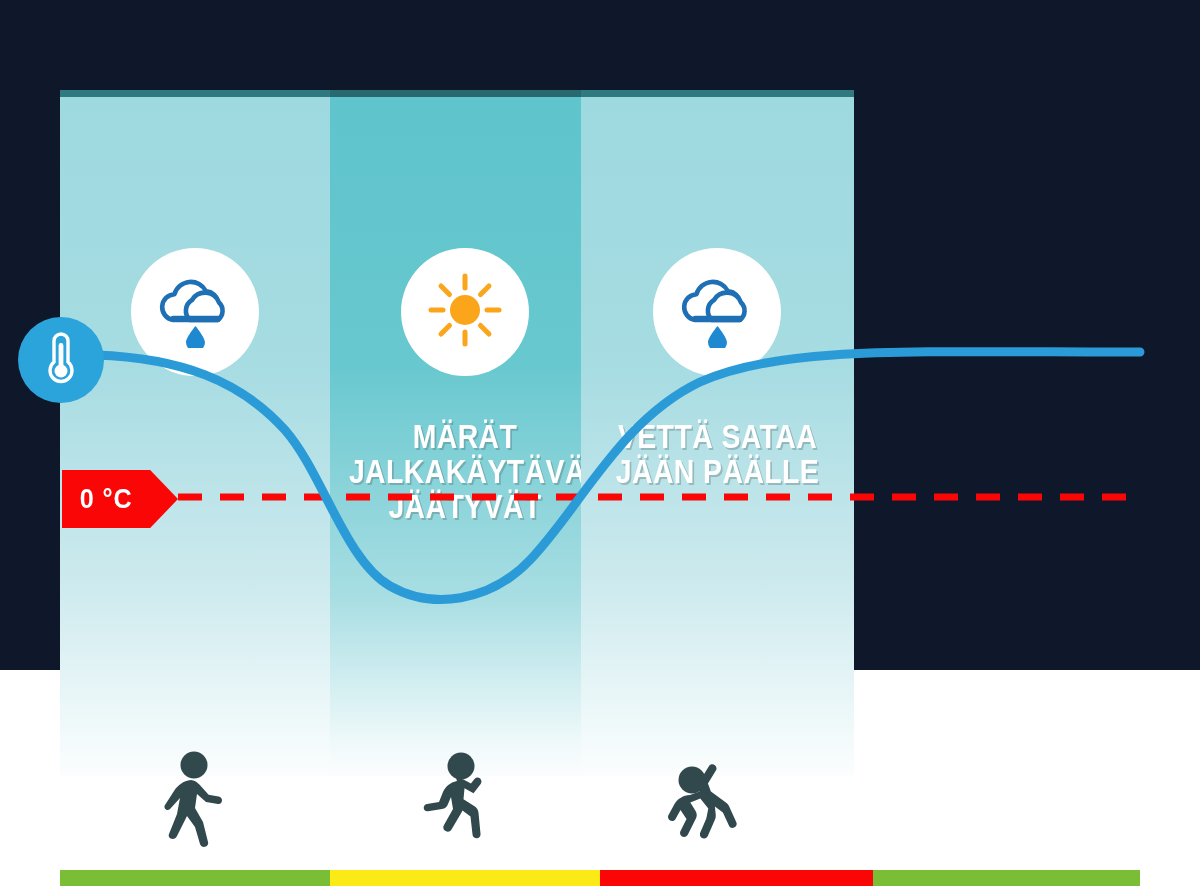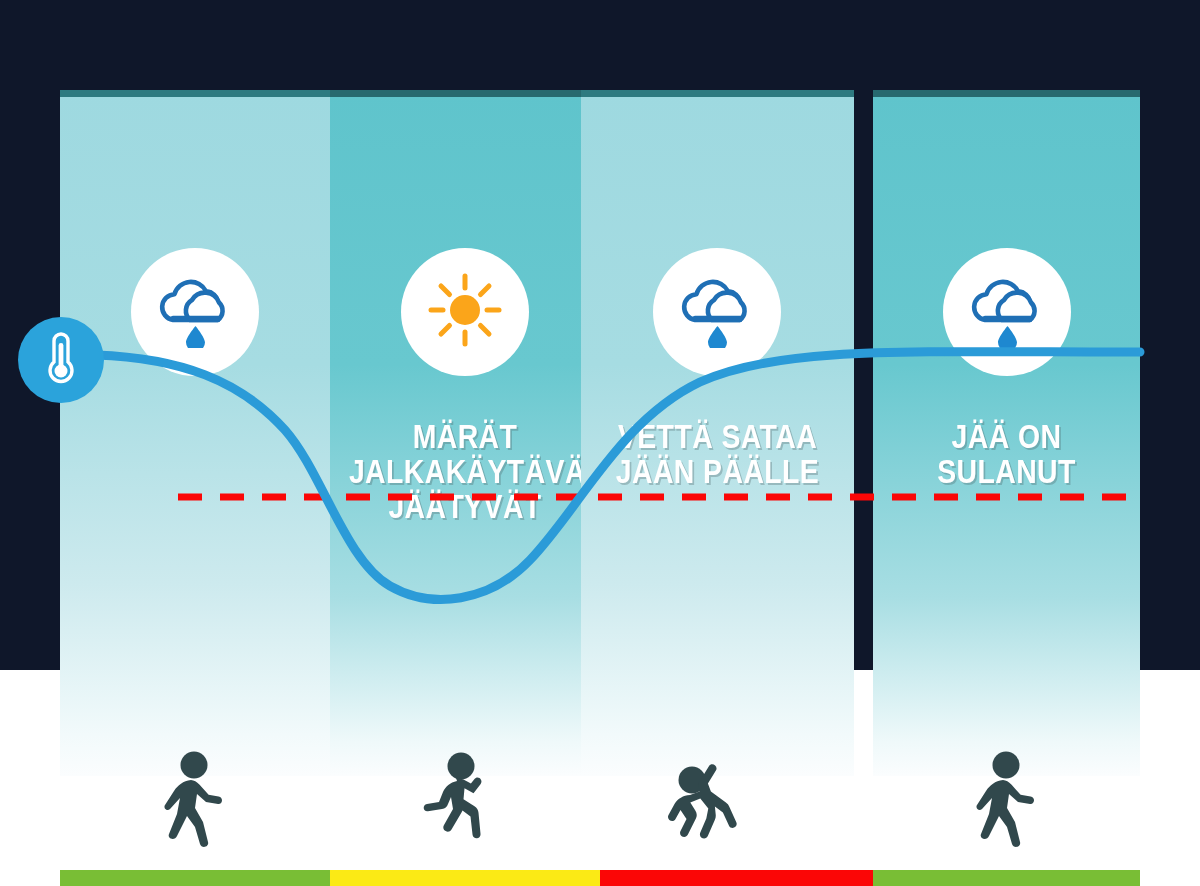--- a/index.html
+++ b/index.html
@@ -242,45 +242,20 @@
 JÄÄN PÄÄLLE</div>
 
       <div class="pedestrian">
         <svg width="104" height="104" viewBox="0 0 104 104">
           <circle cx="26" cy="30" r="13.5" fill="#31484C"></circle>
           <path d="M24 45 c-7 0.5 -12 3.5 -15.5 9 l-6 11 c-2.5 4.6 4.6 8.6 7 4 l5 -9 l6 9 l-6 12 c-2.4 5 5 8.6 7.4 3.6 l8 -16 c1.4 -3 1 -5.4 -0.6 -8 l-5 -8 l10 -4 l8 10 l-2 10 l-6 14 c-2.2 5.2 5.4 8.4 7.6 3.2 l7 -16 c0.8 -2 1 -3.4 0.8 -5.4 l-0.8 -8 l8 6 l6 13 c2.2 5 9.6 1.8 7.4 -3.2 l-7 -15.4 c-0.8 -1.8 -1.8 -3 -3.4 -4.2 l-15 -11 l-3 -8 l8 -13 c2.8 -4.6 -4.2 -9 -7 -4.4 l-9.4 15.4 c-1.4 2.2 -1.6 3.6 -1 6 l1 4 z" fill="#31484C"></path>
         </svg>
       </div>
     </div>
 
-    <div class="panel dark" style="left:813px; width:267px;">
-      <div class="panel-fill"></div>
-      <div class="panel-top-border"></div>
-
-      <div class="icon-bubble" style="left:70px;">
-        <span>
-          <svg width="84" height="76" viewBox="0 0 84 76">
-            <path d="M20 48 a13 13 0 0 1 1.5 -25.8 a17 17 0 0 1 31.5 -3 a14 14 0 0 1 5 1.2 a13.5 13.5 0 0 1 7 11.6 l0 16 z" fill="none" stroke="#1F6FB5" stroke-width="4.6" stroke-linejoin="round"></path>
-            <path d="M37 48 a12.5 12.5 0 0 1 2 -20 a15 15 0 0 1 27 2.5 a11.5 11.5 0 0 1 -1 17.5 z" fill="#FFFFFF" stroke="#1F6FB5" stroke-width="4.6" stroke-linejoin="round"></path>
-            <path d="M20 46 h46" stroke="#1F6FB5" stroke-width="4.6" stroke-linecap="round"></path>
-            <path d="M42.5 54 c0 0 -9.5 11.5 -9.5 16.2 a9.5 9.5 0 0 0 19 0 c0 -4.7 -9.5 -16.2 -9.5 -16.2 z" fill="#1E88D0"></path>
-          </svg>
-        </span>
-      </div>
-
-      <div class="panel-caption">JÄÄ ON
-SULANUT</div>
-
-      <div class="pedestrian">
-        <svg width="88" height="108" viewBox="0 0 88 108">
-          <circle cx="43" cy="15" r="13.5" fill="#31484C"></circle>
-          <path d="M40 30 c-8 1 -13 5 -17 11 l-9 14 c-2 3 2 7 5 4 l10 -11 l-3 16 l-8 20 c-2 5 6 7 8 2 l10 -20 l8 11 l5 17 c1.5 5 9.5 3 8 -2 l-5 -20 l-8 -14 l2 -14 l9 8 l12 2 c5 0.6 5.5 -7 0.6 -7.6 l-10 -1.6 l-9 -10 c-3 -3 -5.5 -4.6 -8.6 -4.8 z" fill="#31484C"></path>
-        </svg>
-      </div>
-    </div>
 
     <svg id="zero-svg" viewBox="0 0 1080 686">
       <line x1="118" y1="407" x2="1080" y2="407" stroke="#FB0606" stroke-width="7" stroke-dasharray="24 18" stroke-linecap="butt"></line>
     </svg>
 
     <svg id="curve-svg" viewBox="0 0 1080 686">
       <path d="M 36 265
                C 120 268, 180 290, 225 340
                C 262 382, 285 470, 330 496
                C 372 520, 430 512, 470 470
@@ -298,14 +273,18 @@
   <div id="thermo-badge">
     <span>
       <svg width="36" height="56" viewBox="0 0 36 56">
         <path d="M18 4 a7 7 0 0 1 7 7 v21 a11 11 0 1 1 -14 0 v-21 a7 7 0 0 1 7 -7 z" fill="none" stroke="#FFFFFF" stroke-width="3.4"></path>
         <circle cx="18" cy="41" r="6.5" fill="#FFFFFF"></circle>
         <rect x="15.6" y="13" width="4.8" height="26" rx="2.4" fill="#FFFFFF"></rect>
       </svg>
     </span>
   </div>
 
+  <div id="zero-badge">
+    <div class="flag"></div>
+    <div class="flag-label">0 °C</div>
+  </div>
 
 </div>
 
 </body></html>

